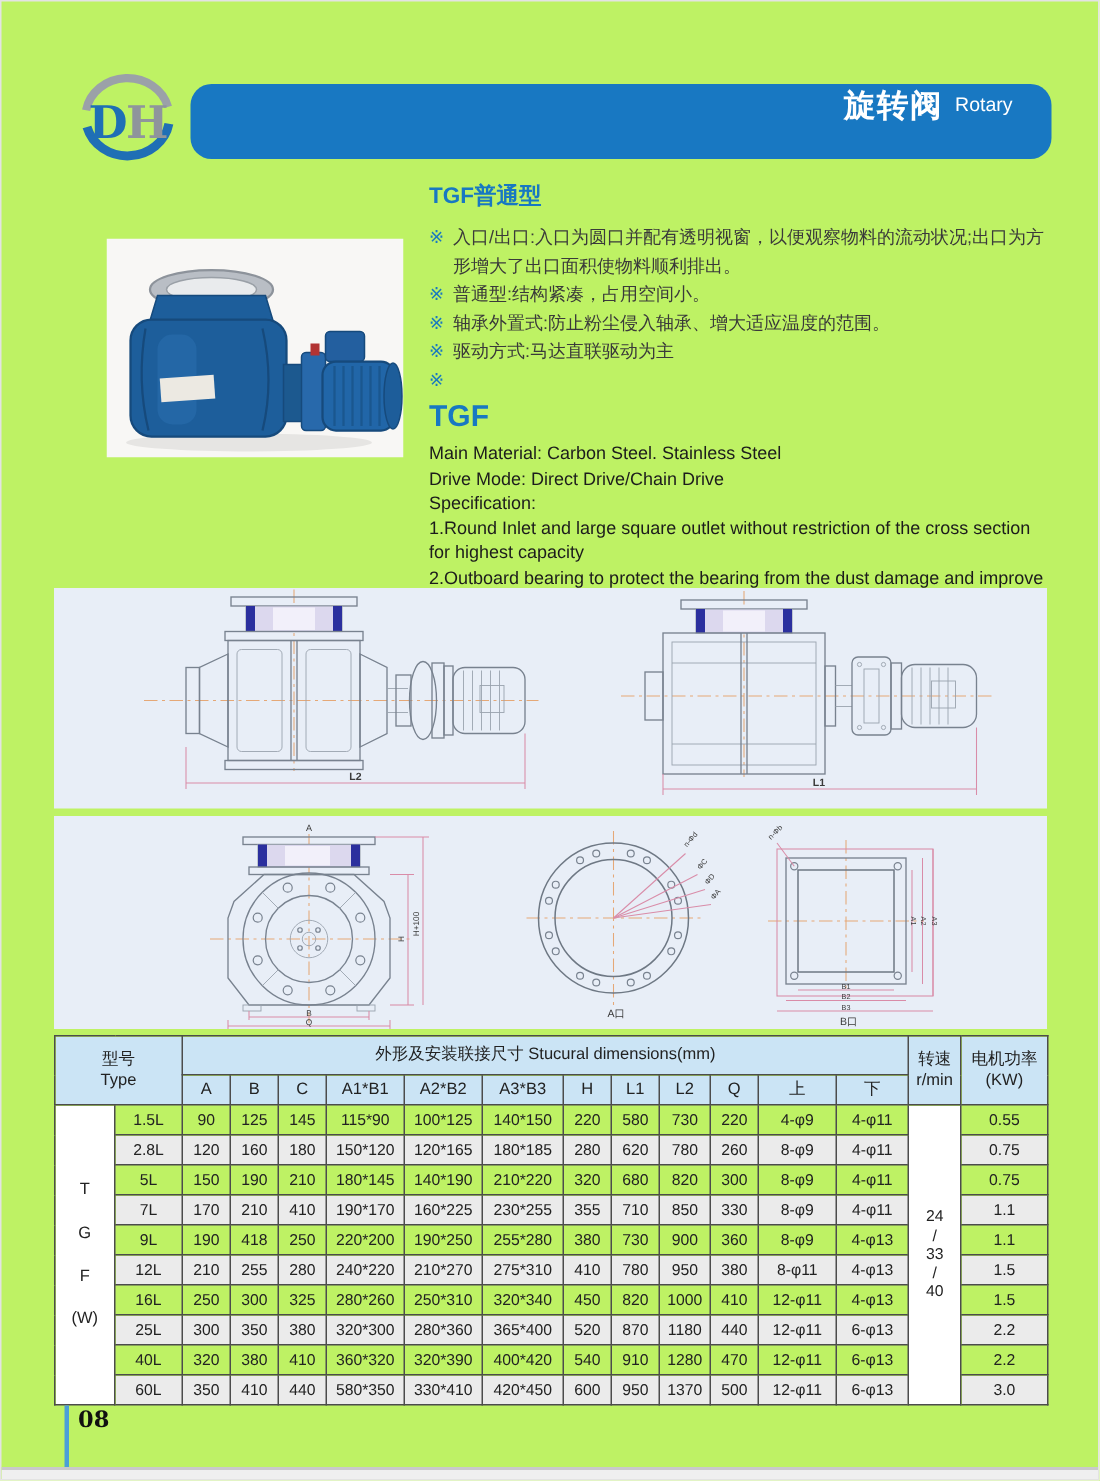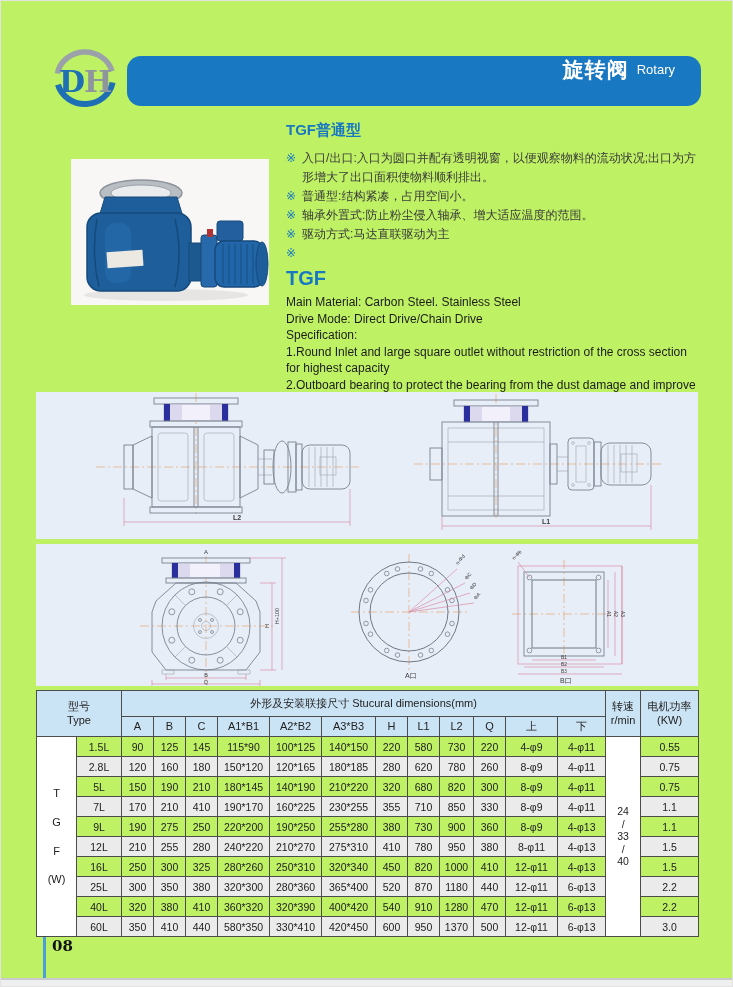--- a/index.html
+++ b/index.html
@@ -464,21 +464,21 @@
           <td>710</td>
           <td>850</td>
           <td>330</td>
           <td>8-φ9</td>
           <td>4-φ11</td>
           <td>1.1</td>
         </tr>
         <tr>
           <td>9L</td>
           <td>190</td>
-          <td>275</td>
+          <td>418</td>
           <td>250</td>
           <td>220*200</td>
           <td>190*250</td>
           <td>255*280</td>
           <td>380</td>
           <td>730</td>
           <td>900</td>
           <td>360</td>
           <td>8-φ9</td>
           <td>4-φ13</td>

